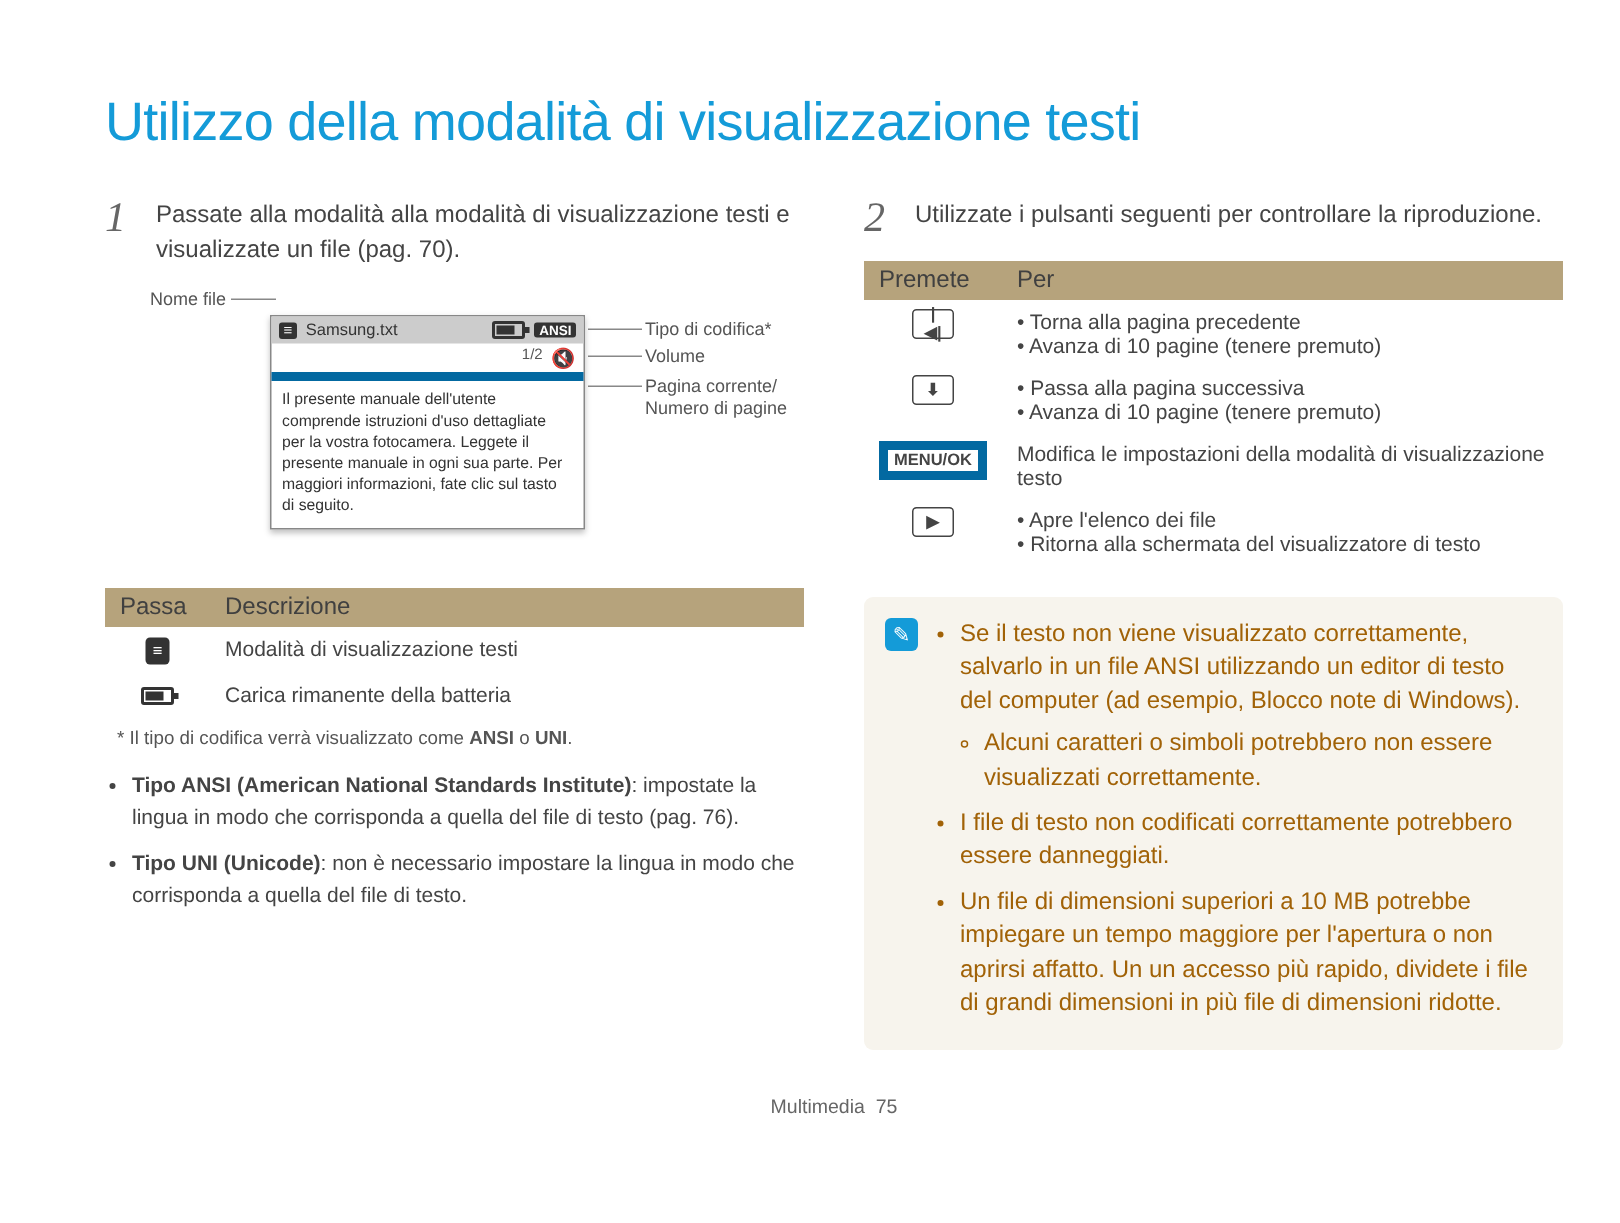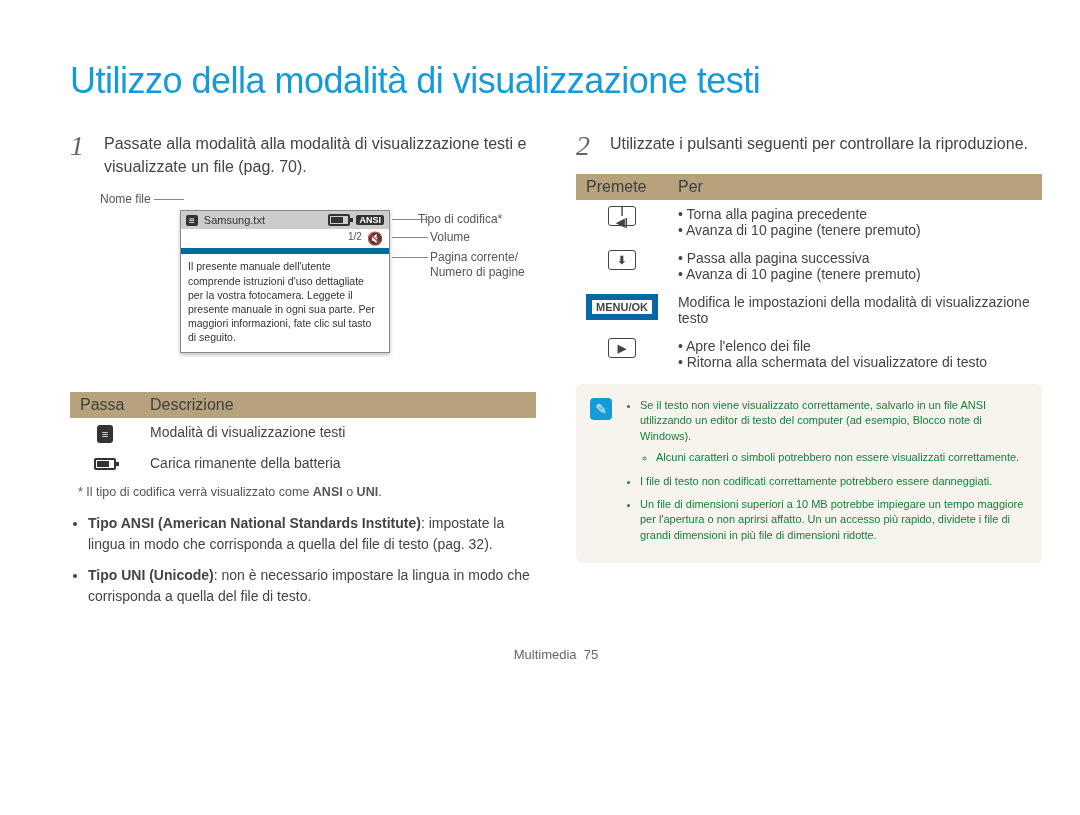--- a/index.html
+++ b/index.html
@@ -178,23 +178,23 @@
     transform:translate(-50%,-50%);
     font-size:11px;
     font-weight:bold;
   }
   .callout {
     display:flex;
     gap:12px;
     background:#f7f4ed;
     border-radius:6px;
     padding:14px 16px 12px 14px;
-    margin-top:8px;
-    font-size:11px;
-    color:#15803d;
+    margin-top:22px;
+    font-size:16px;
+    color:#a16207;
   }
   .callout-icon {
     width:22px;height:22px;
     background:#149bd8;
     border-radius:4px;
     flex-shrink:0;
     position:relative;
   }
   .callout-icon::after{
     content:"✎";
@@ -272,21 +272,21 @@
     <div class="col">
       <div class="step">
         <div class="stepnum">1</div>
         <div class="steptext">Passate alla modalità alla modalità di visualizzazione testi e visualizzate un file (pag. 70).</div>
       </div>
 
       <div class="diagram">
         <div class="dlabel" style="left:0;top:0;">Nome file</div>
         <div class="leader" style="left:54px;top:7px;width:30px;"></div>
 
-        <div class="dlabel" style="left:318px;top:20px;">Tipo di codifica*</div>
+        <div class="dlabel" style="left:330px;top:20px;">Tipo di codifica*</div>
         <div class="leader" style="left:292px;top:27px;width:36px;"></div>
         <div class="dlabel" style="left:330px;top:38px;">Volume</div>
         <div class="leader" style="left:292px;top:45px;width:36px;"></div>
         <div class="dlabel" style="left:330px;top:58px;white-space:pre-line;">Pagina corrente/
 Numero di pagine</div>
         <div class="leader" style="left:292px;top:65px;width:36px;"></div>
 
         <div class="notebox">
           <div class="note-head">
             <span class="filebadge">≡</span>
@@ -319,21 +319,21 @@
           <td>Carica rimanente della batteria</td>
         </tr>
       </tbody>
         </table>
 
       <div class="footnote">
         <span>* Il tipo di codifica verrà visualizzato come </span><b>ANSI</b><span> o </span><b>UNI</b><span>.</span>
       </div>
 
       <ul class="body-list">
-        <li><b>Tipo ANSI (American National Standards Institute)</b><span>: impostate la lingua in modo che corrisponda a quella del file di testo (pag. 32).</span></li>
+        <li><b>Tipo ANSI (American National Standards Institute)</b><span>: impostate la lingua in modo che corrisponda a quella del file di testo (pag. 76).</span></li>
         <li><b>Tipo UNI (Unicode)</b><span>: non è necessario impostare la lingua in modo che corrisponda a quella del file di testo.</span></li>
       </ul>
     </div>
 
     <div class="col">
       <div class="step">
         <div class="stepnum">2</div>
         <div class="steptext">Utilizzate i pulsanti seguenti per controllare la riproduzione.</div>
       </div>
 

